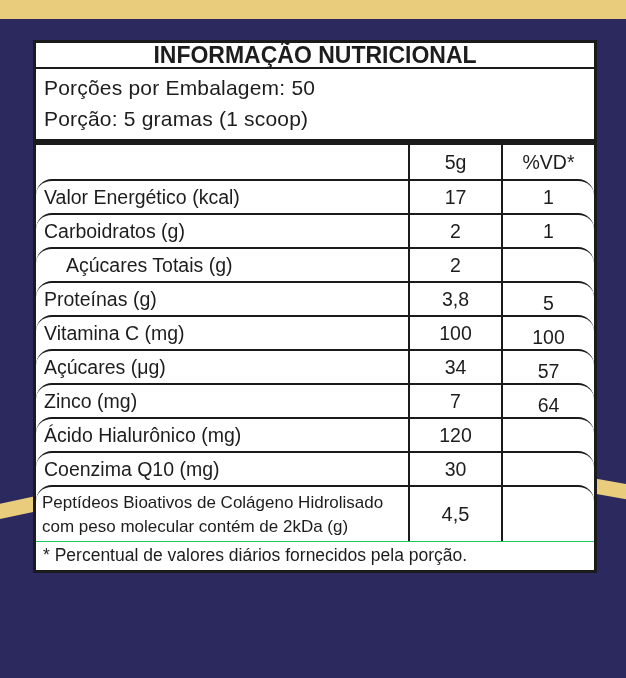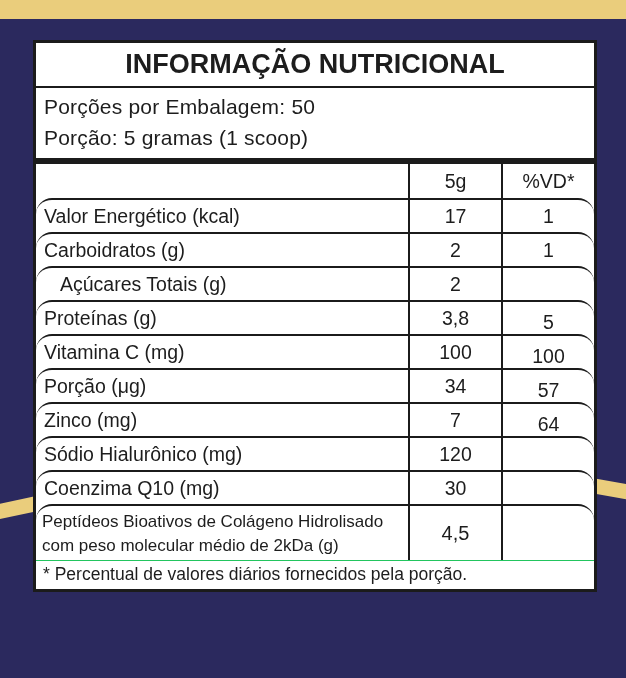--- a/index.html
+++ b/index.html
@@ -33,24 +33,24 @@
   .card {
     position:absolute; left:33px; top:40px;
     width:564px;
     background:#ffffff;
     border:3px solid #1b1b1b;
     color:#1d1d1d;
     z-index:2;
   }
 
   .sec-title {
-    height:45px;
+    height:26px;
     border-bottom:2px solid #1b1b1b;
     display:flex; align-items:center; justify-content:center;
-    font-size:27px; font-weight:bold;
+    font-size:23px; font-weight:bold;
   }
   .sec-servings {
     padding:3px 8px 5px 8px;
     font-size:21px; line-height:31px;
     border-bottom:6px solid #1b1b1b;
     letter-spacing:0.2px;
   }
 
   .row {
     display:grid;
@@ -58,21 +58,21 @@
   }
   .row + .row { border-top:2px solid #1b1b1b;border-radius:16px; }
   .cell {
     display:flex; align-items:center;
     font-size:19.5px;
   }
   .cell.name { padding-left:8px; }
   .cell.num  { justify-content:center; border-left:2px solid #1b1b1b; }
   .hdr-row .cell { height:34px; }
   .data-row .cell { height:32px; }
-  .indent .name { padding-left:24px;text-align:right; }
+  .indent .name { padding-left:30px;text-align:right; }
   .vd-low span { position:relative; top:4px; }
 
   .peptide-row {
     border-top:4px solid #1b1b1b;
   }
   .peptide-row .name {
     display:block; padding:4px 2px 4px 6px;
     font-size:17px; line-height:24px;
   }
   .peptide-row .cell { height:54px; }
@@ -144,51 +144,51 @@
 
       <div class="row data-row vd-low">
         <div class="cell name">Vitamina C (mg)</div>
         <div class="cell num">100</div>
         <div class="cell num">
             <span>100</span>
           </div>
       </div>
 
       <div class="row data-row vd-low">
-        <div class="cell name">Porção (μg)</div>
+        <div class="cell name">Açúcares (μg)</div>
         <div class="cell num">34</div>
         <div class="cell num">
             <span>57</span>
           </div>
       </div>
 
       <div class="row data-row vd-low">
         <div class="cell name">Zinco (mg)</div>
         <div class="cell num">7</div>
         <div class="cell num">
             <span>64</span>
           </div>
       </div>
 
       <div class="row data-row">
-        <div class="cell name">Sódio Hialurônico (mg)</div>
+        <div class="cell name">Ácido Hialurônico (mg)</div>
         <div class="cell num">120</div>
         <div class="cell num"></div>
       </div>
 
       <div class="row data-row">
         <div class="cell name">Coenzima Q10 (mg)</div>
         <div class="cell num">30</div>
         <div class="cell num"></div>
       </div>
 
       <div class="row peptide-row">
         <div class="cell name">
           <div>Peptídeos Bioativos de Colágeno Hidrolisado</div>
-          <div>com peso molecular médio de 2kDa (g)</div>
+          <div>com peso molecular contém de 2kDa (g)</div>
         </div>
         <div class="cell num">4,5</div>
         <div class="cell num"></div>
       </div>
 
     </div>
 
 
     <div class="sec-footnote">* Percentual de valores diários fornecidos pela porção.</div>
 

